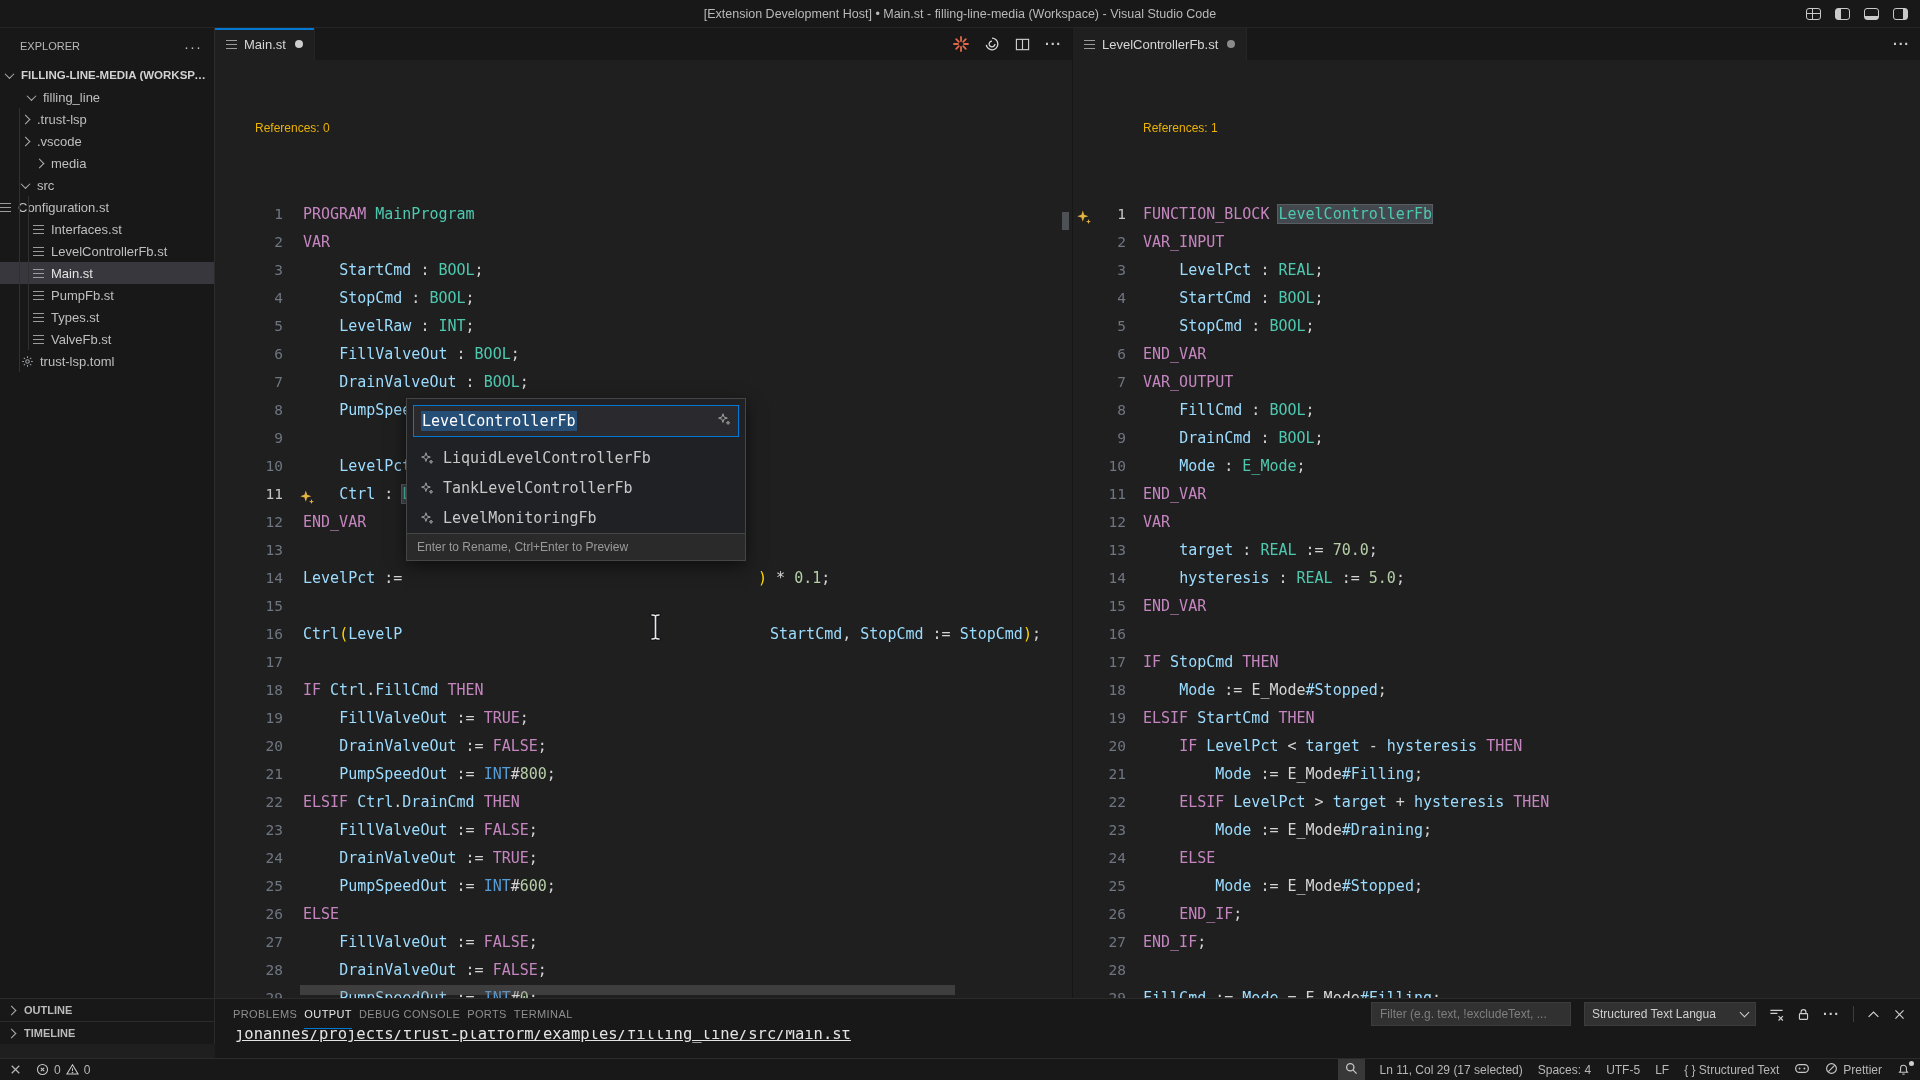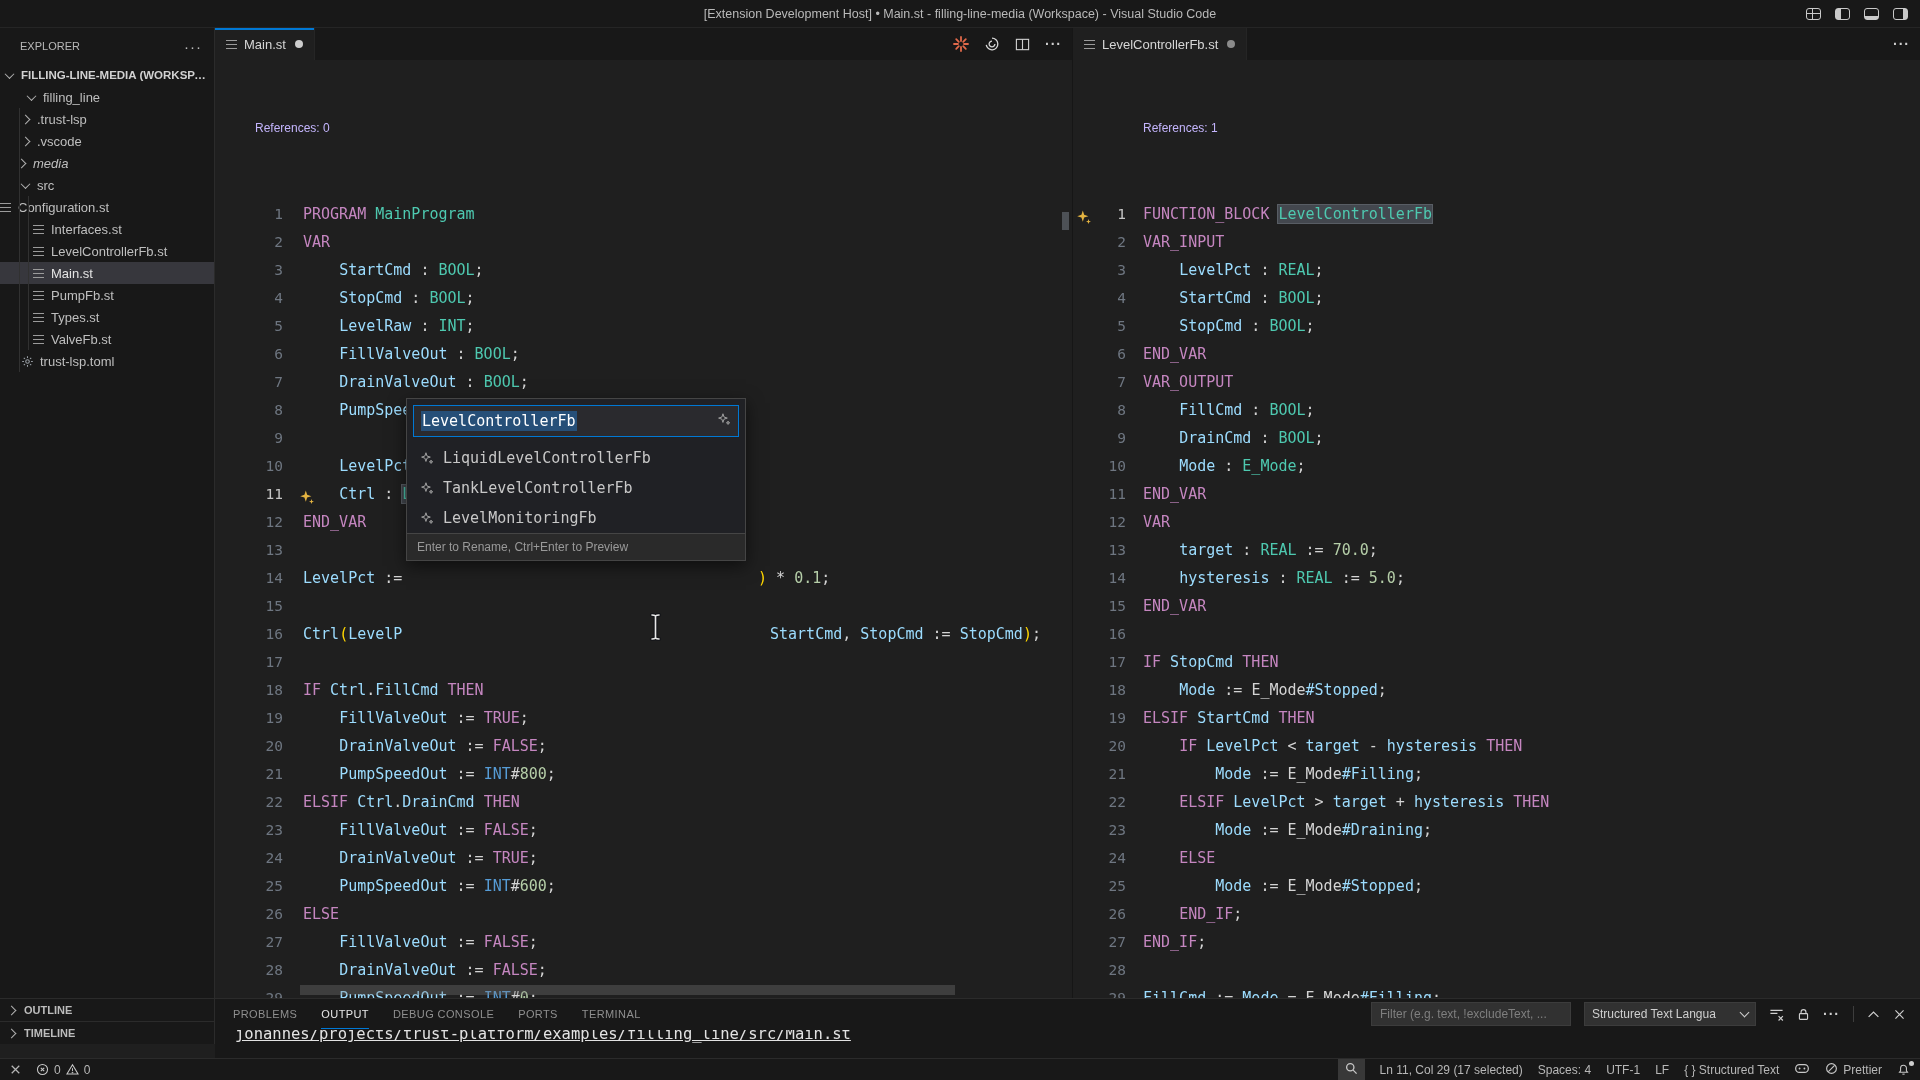--- a/index.html
+++ b/index.html
@@ -48,21 +48,21 @@
        font-size:13px;color:#d6d6d6;border-right:1px solid #252525;cursor:pointer}
   .tab .sticon{margin-right:7px}
   .tab.focused::before{content:"";position:absolute;top:0;left:0;right:0;height:1.5px;background:#0078d4}
   .dot{width:8px;height:8px;border-radius:50%;background:#cdcdcd;margin-left:9px}
   .g-right .dot{background:#8b8b8b}
   .tab-actions{position:absolute;right:10px;top:0;height:32px;display:flex;align-items:center;gap:15px}
   .tico{display:flex;align-items:center;cursor:pointer}
   .more-dots{color:#cfcfcf;font-size:14px;font-weight:700;letter-spacing:1px;cursor:pointer}
   .ebody{position:absolute;top:32px;left:0;right:0;bottom:0;font-family:"DejaVu Sans Mono",monospace;
          font-size:15px;line-height:28px;white-space:pre;overflow:hidden}
-  .codelens{height:28px;font-family:"Liberation Sans",sans-serif;font-size:12px;color:#c4b5fd;
+  .codelens{height:28px;font-family:"Liberation Sans",sans-serif;font-size:12px;color:#eab308;
             display:flex;align-items:flex-end;padding-bottom:2px;box-sizing:border-box;cursor:pointer}
   .g-left .codelens{padding-left:40px}
   .g-right .codelens{padding-left:70px}
   .cl{height:28px;position:relative}
   .ln{position:absolute;top:0;text-align:right;color:#6e7681;font-size:14.5px}
   .ln.act{color:#c6c6c6}
   .g-left .ln{left:0;width:68px}
   .g-right .ln{left:0;width:53px}
   .code{position:absolute;top:0;height:28px;right:0}
   .g-left .code{left:88px}
@@ -83,21 +83,21 @@
           justify-content:space-between;padding:0 7px;font-family:"DejaVu Sans Mono",monospace;font-size:15px;box-sizing:border-box}
   .pinput .selval{background:#264f78;color:#ffffff;padding:1px 1px}
   .prow{height:30px;display:flex;align-items:center;padding:0 13px;font-family:"DejaVu Sans Mono",monospace;
         font-size:15px;color:#c8c8c8;cursor:pointer;white-space:nowrap}
   .prow .psp{margin-right:9px;display:flex}
   .phint{height:26px;background:#2a2a2a;border-top:1px solid #454545;display:flex;align-items:center;
          padding:0 10px;font-size:12px;color:#999999}
   
   .panel{position:absolute;left:215px;right:0;bottom:22px;height:60px;background:#181818;
          border-top:1px solid #2b2b2b;box-sizing:border-box}
-  .ptabs{height:30px;display:flex;align-items:stretch;padding-left:18px;gap:24px;position:relative}
+  .ptabs{height:30px;display:flex;align-items:stretch;padding-left:18px;gap:7px;position:relative}
   .ptab{font-size:11px;letter-spacing:.4px;color:#8f8f8f;display:flex;align-items:center;
         border-bottom:1.5px solid transparent;cursor:pointer;box-sizing:border-box}
   .ptab.on{color:#e7e7e7;border-bottom-color:#0078d4}
   .pactions{position:absolute;right:14px;top:3px;display:flex;align-items:center;gap:13px;height:24px}
   .pfilter{width:200px;height:24px;background:#313131;border:1px solid #3c3c3c;color:#cccccc;
            font-size:12px;padding:0 8px;box-sizing:border-box;font-family:"Liberation Sans",sans-serif;outline:none}
   .pfilter::placeholder{color:#7f7f7f}
   .pselect{width:172px;height:24px;background:#313131;border:1px solid #3c3c3c;display:flex;align-items:center;
            justify-content:space-between;padding:0 7px;font-size:12px;color:#cfcfcf;cursor:pointer;box-sizing:border-box}
   .pselect .lbl{overflow:hidden;white-space:nowrap;flex:1}
@@ -148,21 +148,21 @@
         <span>filling_line</span>
       </div>
       <div class="trow" style="padding-left: 22px;">
         <span class="chev right"></span>
         <span>.trust-lsp</span>
       </div>
       <div class="trow" style="padding-left: 22px;">
         <span class="chev right"></span>
         <span>.vscode</span>
       </div>
-      <div class="trow" style="padding-left: 18px; font-style: italic;">
+      <div class="trow" style="padding-left: 36px;">
         <span class="chev right"></span>
         <span>media</span>
       </div>
       <div class="trow" style="padding-left: 22px; text-align: right;">
         <span class="chev down"></span>
         <span>src</span>
       </div>
       <div class="trow" style="">
         <span class="sticon"></span>
         <span>Configuration.st</span>
@@ -390,21 +390,21 @@
             <path d="M10 10l4.3 4.3"></path>
           </svg></span>
       </div>
       <div class="sitem">
         <span>Ln 11, Col 29 (17 selected)</span>
       </div>
       <div class="sitem">
         <span>Spaces: 4</span>
       </div>
       <div class="sitem">
-        <span>UTF-1</span>
+        <span>UTF-5</span>
       </div>
       <div class="sitem">
         <span>LF</span>
       </div>
       <div class="sitem">
         <span>{ } Structured Text</span>
       </div>
       <div class="sitem">
         <span><svg width="16" height="13" viewBox="0 0 16 14" fill="none" stroke="#c8c8c8" stroke-width="1.3">
             <rect x="1.2" y="2.8" width="13.6" height="8.4" rx="4"></rect>

